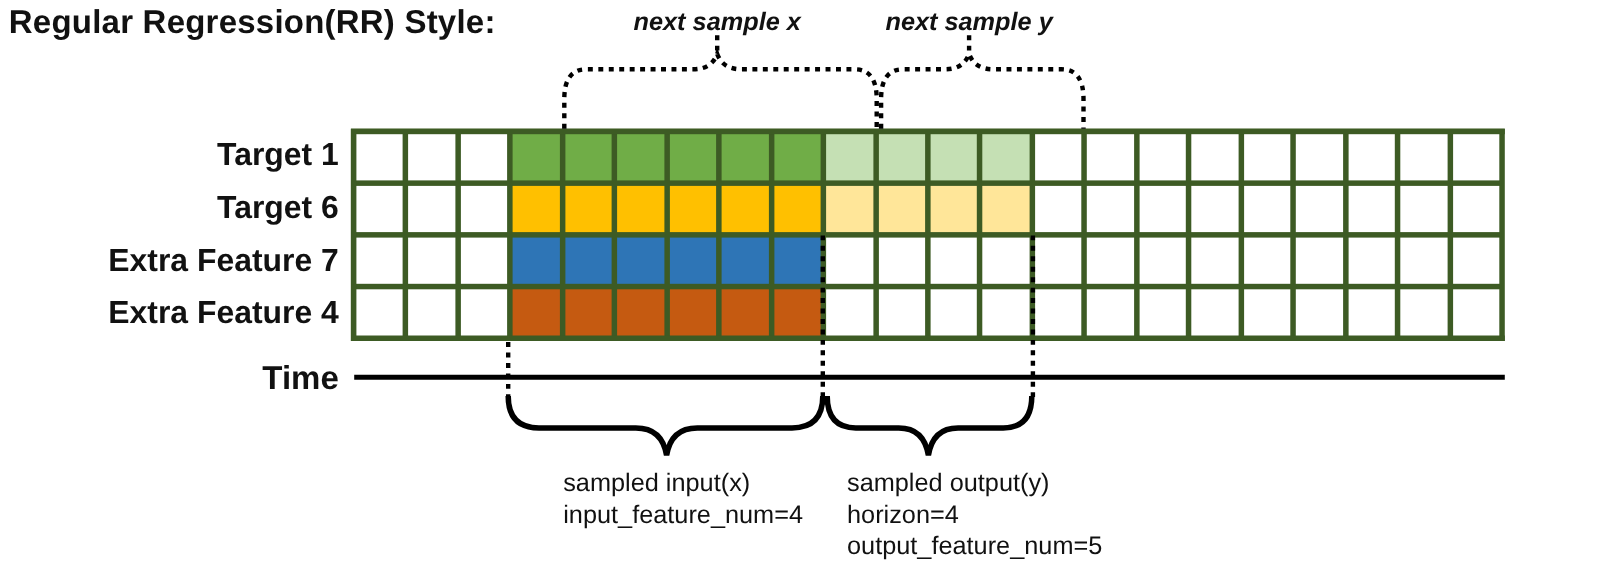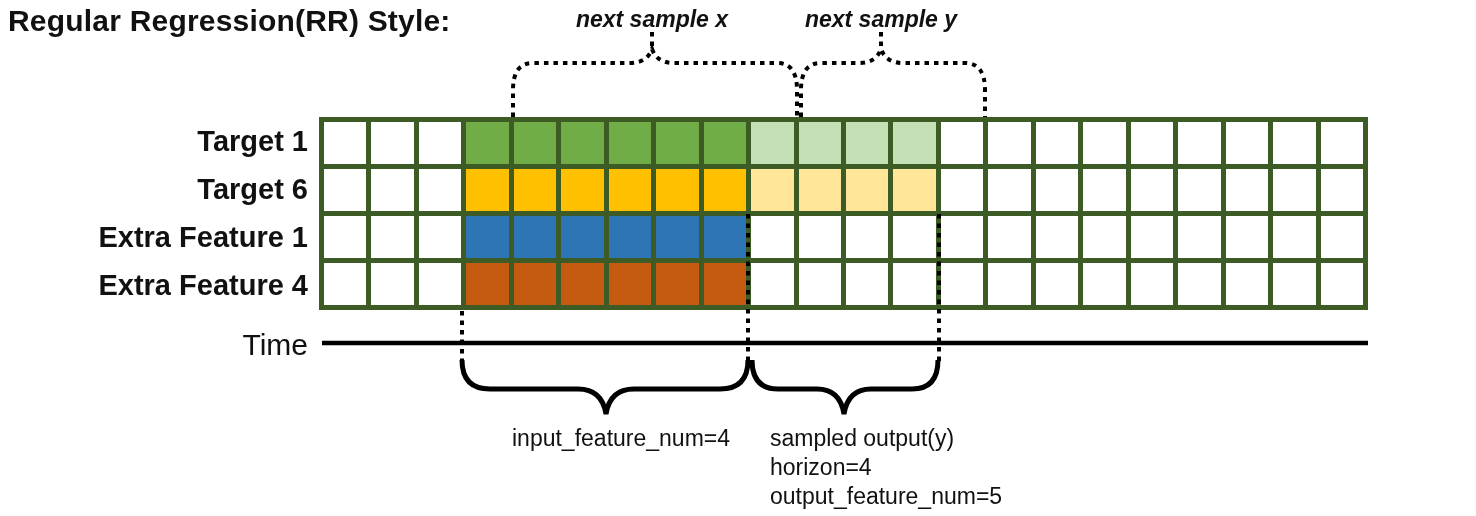--- a/index.html
+++ b/index.html
@@ -72,21 +72,21 @@
     white-space: nowrap;
   }
   #next-sample-x-label { left: 652px; }
   #next-sample-y-label { left: 881px; }
   #time-label {
     position: absolute;
     left: 160px; top: 328px;
     width: 148px;
     text-align: right;
     font-size: 30px;
-    font-weight: normal;
+    font-weight: bold;
   }
   .info-block {
     position: absolute;
     top: 424px;
     font-size: 23px;
     line-height: 29px;
     white-space: nowrap;
   }
   #input-info-block  { left: 512px; }
   #output-info-block { left: 770px; }
@@ -94,21 +94,21 @@
 </head>
 <body>
 
 <div id="canvas">
 
   <div id="page-title">Regular Regression(RR) Style:</div>
 
   <div id="row-labels">
       <div class="row-label">Target 1</div>
       <div class="row-label">Target 6</div>
-      <div class="row-label">Extra Feature 1</div>
+      <div class="row-label">Extra Feature 7</div>
       <div class="row-label">Extra Feature 4</div>
     </div>
 
   <div id="sample-grid" style="border-color: rgb(61, 91, 36); background: rgb(61, 91, 36);">
       <div class="cell" style="background: rgb(255, 255, 255);"></div>
       <div class="cell" style="background: rgb(255, 255, 255);"></div>
       <div class="cell" style="background: rgb(255, 255, 255);"></div>
       <div class="cell" style="background: rgb(112, 173, 71);"></div>
       <div class="cell" style="background: rgb(112, 173, 71);"></div>
       <div class="cell" style="background: rgb(112, 173, 71);"></div>
@@ -222,20 +222,21 @@
     <path class="solid-brace" d="M462 360 Q462 389 490 389 L578 389 Q602 389 606 414 Q610 389 634 389 L720 389 Q748 389 748 360"></path>
     <path class="solid-brace" d="M752 360 Q752 389 778 389 L817 389 Q840 389 844 414 Q848 389 871 389 L912 389 Q938 389 938 360"></path>
   </svg>
 
   <div id="next-sample-y-label" class="sample-label">next sample y</div>
   <div id="next-sample-x-label" class="sample-label">next sample x</div>
 
   <div id="time-label">Time</div>
 
   <div id="input-info-block" class="info-block">
+    <div>sampled input(x)</div>
     <div>input_feature_num=4</div>
   </div>
 
   <div id="output-info-block" class="info-block">
     <div>sampled output(y)</div>
     <div>horizon=4</div>
     <div>output_feature_num=5</div>
   </div>
 
 </div>

